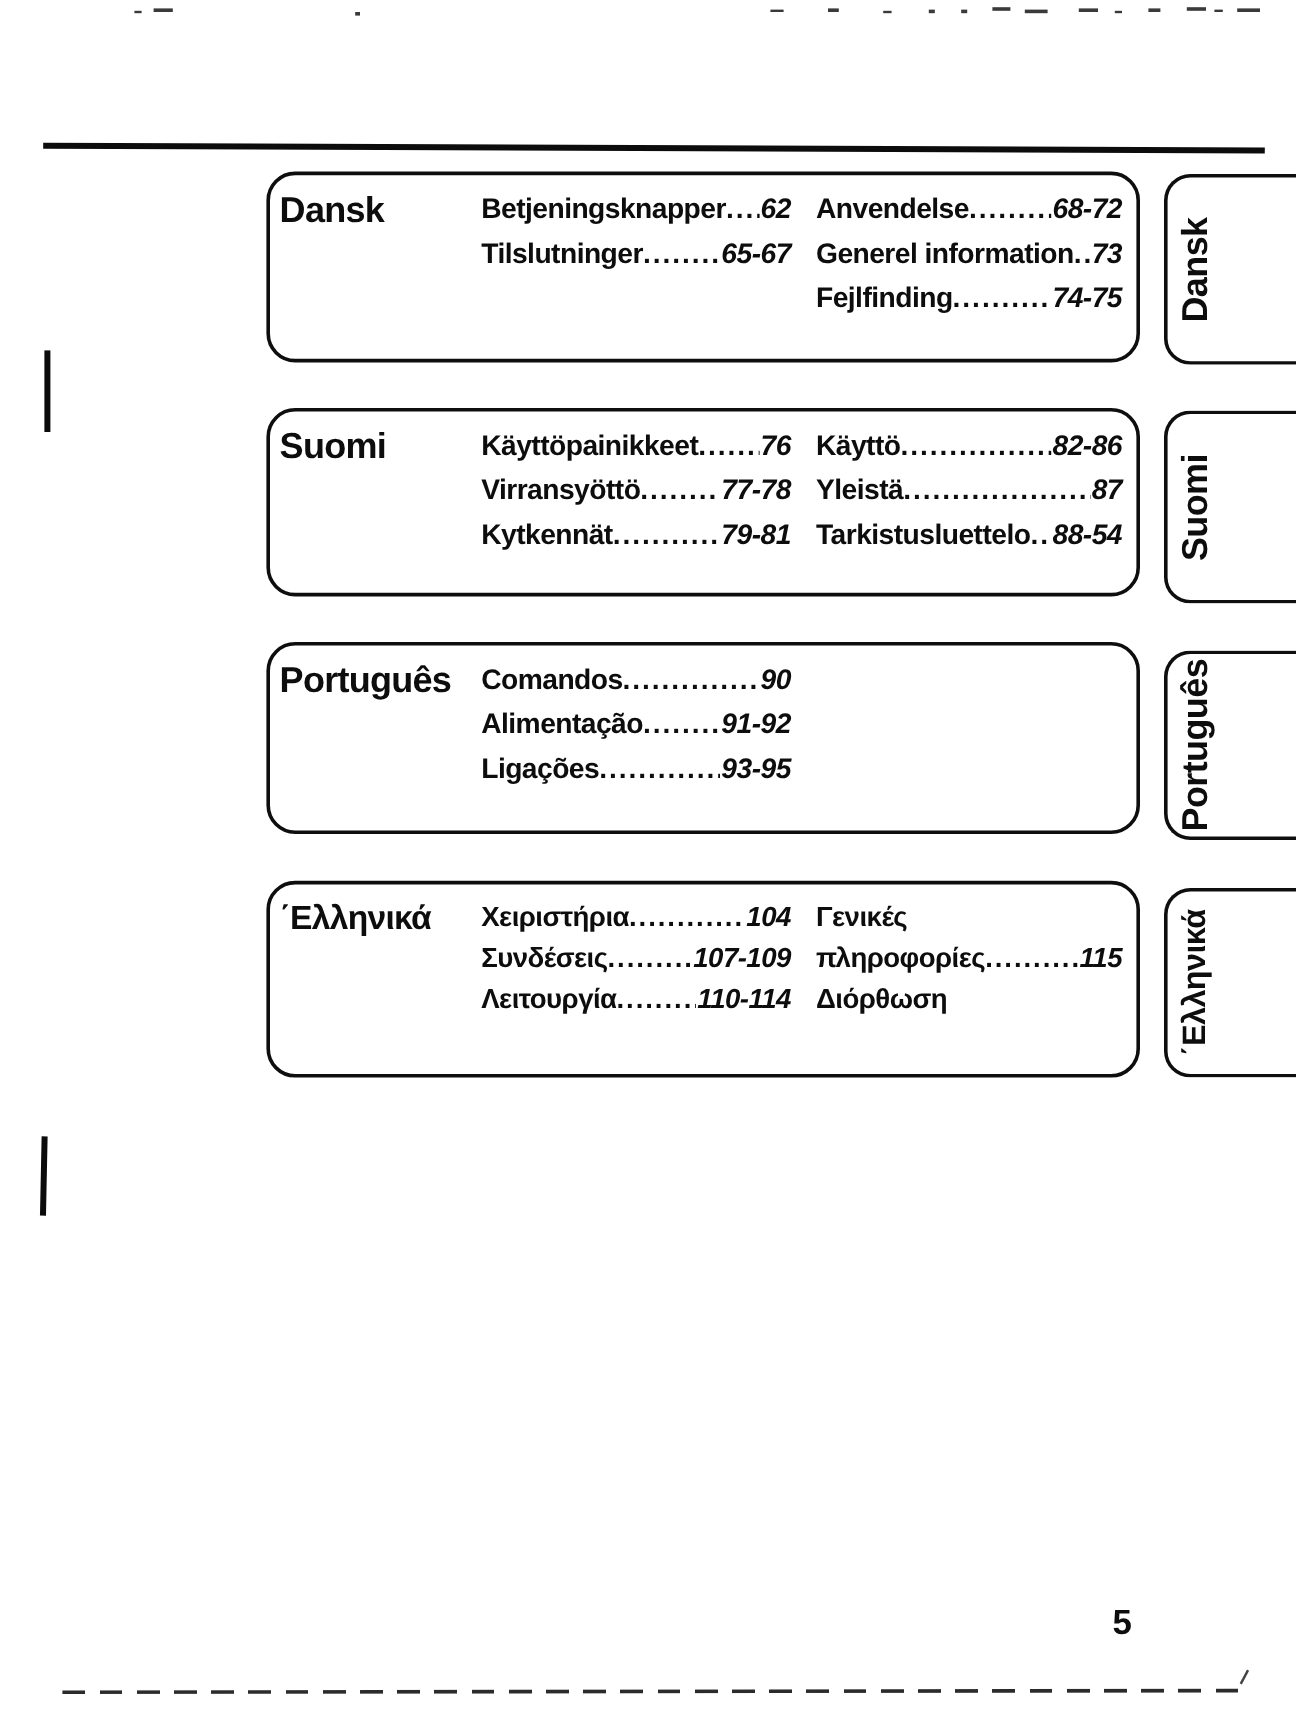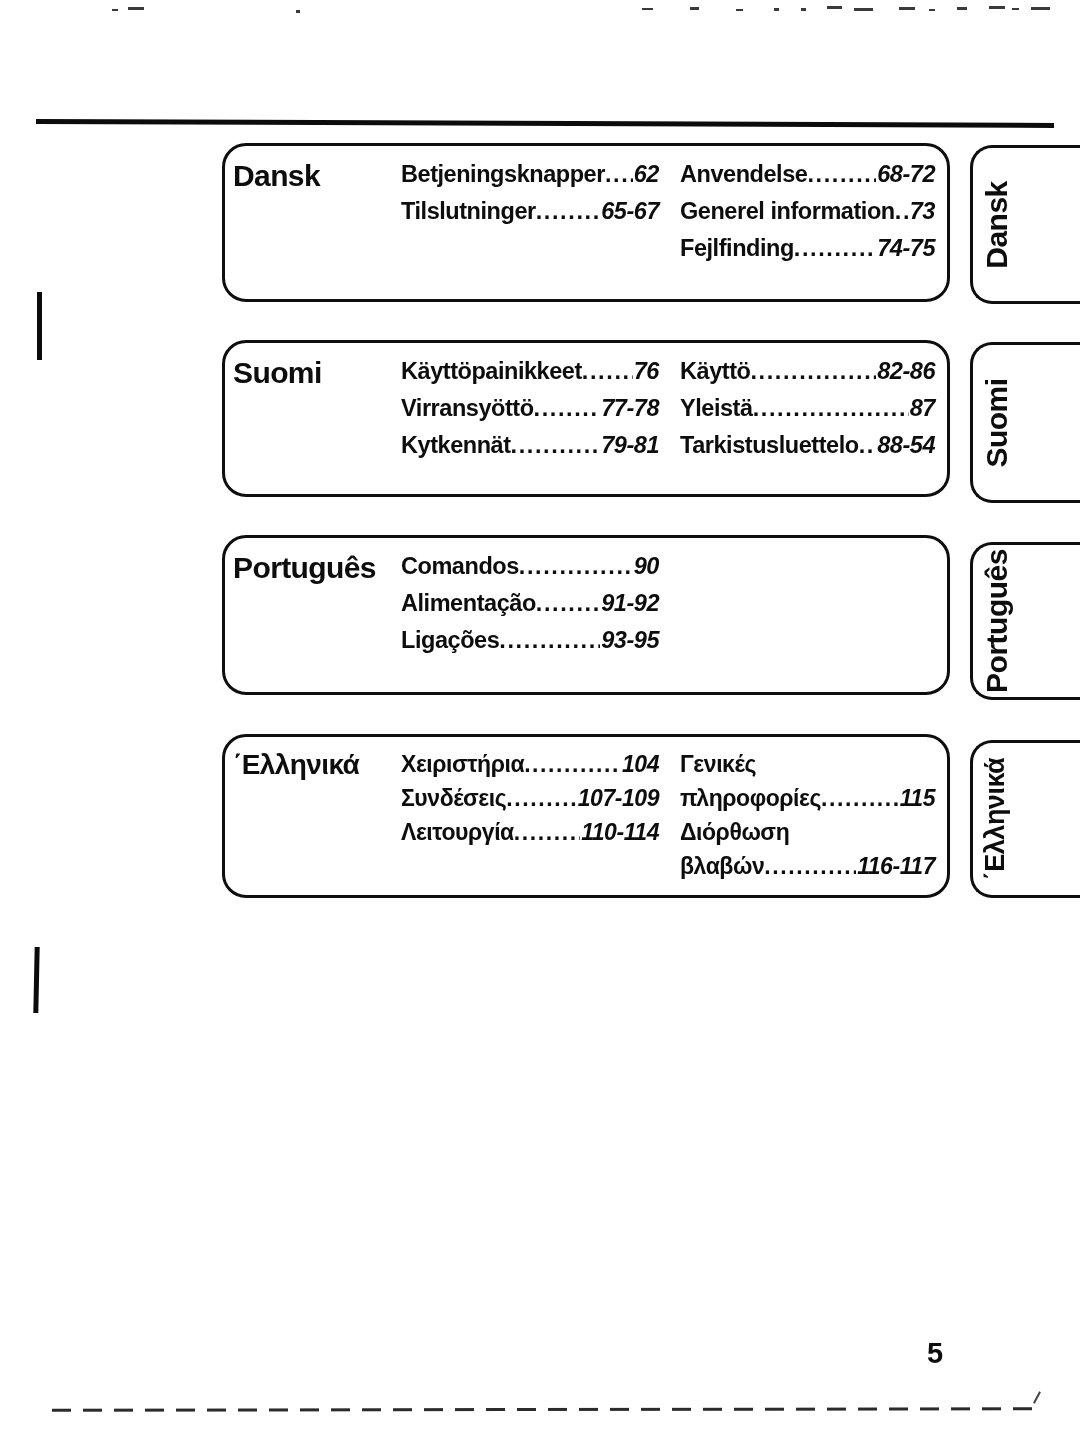--- a/index.html
+++ b/index.html
@@ -218,25 +218,20 @@
         <span class="label">Γενικές</span>
       </div>
     <div class="entry">
         <span class="label">πληροφορίες</span>
         <span class="dots"></span>
         <span class="pages">115</span>
       </div>
     <div class="entry">
         <span class="label">Διόρθωση</span>
       </div>
-    <div class="entry">
-        <span class="label">βλαβών</span>
-        <span class="dots"></span>
-        <span class="pages">116-117</span>
-      </div>
   </div>
 </div>
 <div class="tab" id="tab-ellinika">
   <div class="tab-label">΄Ελληνικά</div>
 </div>
 
 <div class="page-number">5</div>
 <div class="bottom-dashes"></div>
 <div class="corner-tick"></div>
 

